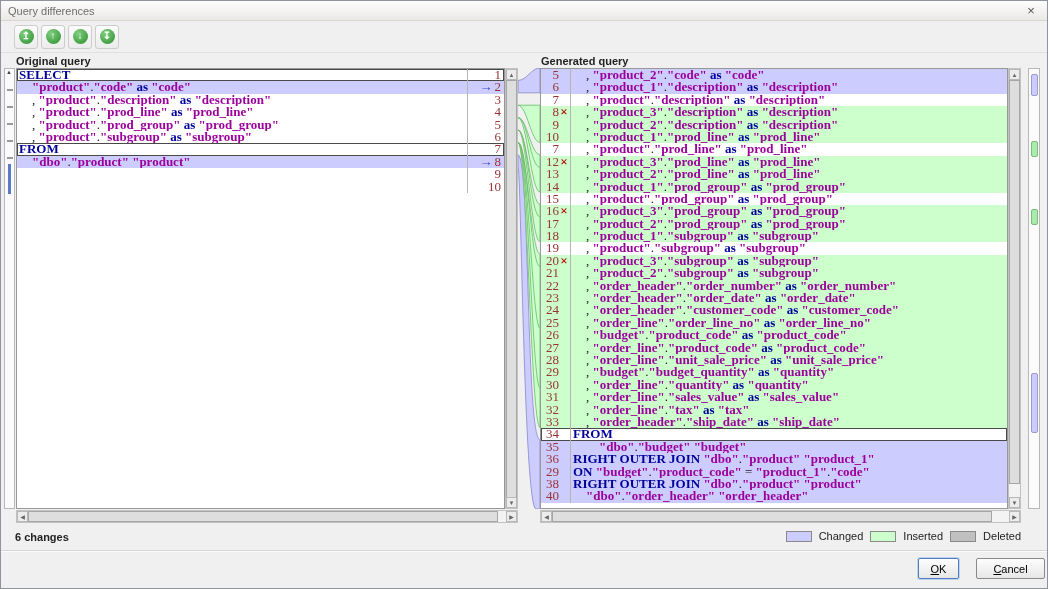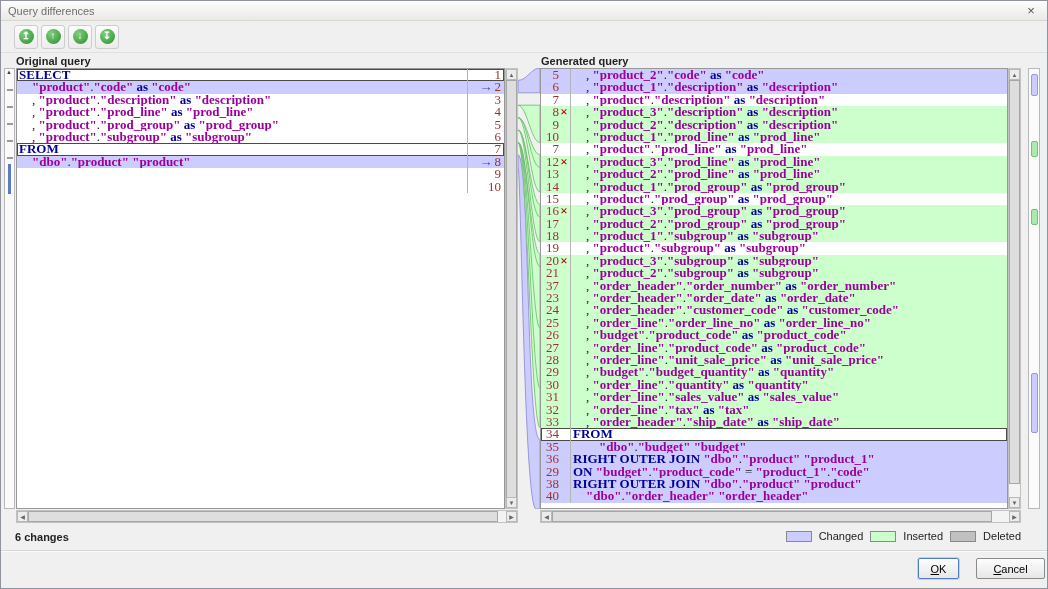--- a/index.html
+++ b/index.html
@@ -153,21 +153,21 @@
       <div class="row inserted"><span class="gut rgut"><span class="lnum">12</span><span class="xmark">×</span></span><span class="ct">    , <span class="str">"product_3"</span>.<span class="str">"prod_line"</span> <span class="kw">as</span> <span class="str">"prod_line"</span></span></div>
       <div class="row inserted"><span class="gut rgut"><span class="lnum">13</span><span class="xmark"></span></span><span class="ct">    , <span class="str">"product_2"</span>.<span class="str">"prod_line"</span> <span class="kw">as</span> <span class="str">"prod_line"</span></span></div>
       <div class="row inserted"><span class="gut rgut"><span class="lnum">14</span><span class="xmark"></span></span><span class="ct">    , <span class="str">"product_1"</span>.<span class="str">"prod_group"</span> <span class="kw">as</span> <span class="str">"prod_group"</span></span></div>
       <div class="row normal"><span class="gut rgut"><span class="lnum">15</span><span class="xmark"></span></span><span class="ct">    , <span class="str">"product"</span>.<span class="str">"prod_group"</span> <span class="kw">as</span> <span class="str">"prod_group"</span></span></div>
       <div class="row inserted"><span class="gut rgut"><span class="lnum">16</span><span class="xmark">×</span></span><span class="ct">    , <span class="str">"product_3"</span>.<span class="str">"prod_group"</span> <span class="kw">as</span> <span class="str">"prod_group"</span></span></div>
       <div class="row inserted"><span class="gut rgut"><span class="lnum">17</span><span class="xmark"></span></span><span class="ct">    , <span class="str">"product_2"</span>.<span class="str">"prod_group"</span> <span class="kw">as</span> <span class="str">"prod_group"</span></span></div>
       <div class="row inserted"><span class="gut rgut"><span class="lnum">18</span><span class="xmark"></span></span><span class="ct">    , <span class="str">"product_1"</span>.<span class="str">"subgroup"</span> <span class="kw">as</span> <span class="str">"subgroup"</span></span></div>
       <div class="row normal"><span class="gut rgut"><span class="lnum">19</span><span class="xmark"></span></span><span class="ct">    , <span class="str">"product"</span>.<span class="str">"subgroup"</span> <span class="kw">as</span> <span class="str">"subgroup"</span></span></div>
       <div class="row inserted"><span class="gut rgut"><span class="lnum">20</span><span class="xmark">×</span></span><span class="ct">    , <span class="str">"product_3"</span>.<span class="str">"subgroup"</span> <span class="kw">as</span> <span class="str">"subgroup"</span></span></div>
       <div class="row inserted"><span class="gut rgut"><span class="lnum">21</span><span class="xmark"></span></span><span class="ct">    , <span class="str">"product_2"</span>.<span class="str">"subgroup"</span> <span class="kw">as</span> <span class="str">"subgroup"</span></span></div>
-      <div class="row inserted"><span class="gut rgut"><span class="lnum">37</span><span class="xmark"></span></span><span class="ct">    , <span class="str">"order_header"</span>.<span class="str">"order_number"</span> <span class="kw">as</span> <span class="str">"order_number"</span></span></div>
+      <div class="row inserted"><span class="gut rgut"><span class="lnum">22</span><span class="xmark"></span></span><span class="ct">    , <span class="str">"order_header"</span>.<span class="str">"order_number"</span> <span class="kw">as</span> <span class="str">"order_number"</span></span></div>
       <div class="row inserted"><span class="gut rgut"><span class="lnum">23</span><span class="xmark"></span></span><span class="ct">    , <span class="str">"order_header"</span>.<span class="str">"order_date"</span> <span class="kw">as</span> <span class="str">"order_date"</span></span></div>
       <div class="row inserted"><span class="gut rgut"><span class="lnum">24</span><span class="xmark"></span></span><span class="ct">    , <span class="str">"order_header"</span>.<span class="str">"customer_code"</span> <span class="kw">as</span> <span class="str">"customer_code"</span></span></div>
       <div class="row inserted"><span class="gut rgut"><span class="lnum">25</span><span class="xmark"></span></span><span class="ct">    , <span class="str">"order_line"</span>.<span class="str">"order_line_no"</span> <span class="kw">as</span> <span class="str">"order_line_no"</span></span></div>
       <div class="row inserted"><span class="gut rgut"><span class="lnum">26</span><span class="xmark"></span></span><span class="ct">    , <span class="str">"budget"</span>.<span class="str">"product_code"</span> <span class="kw">as</span> <span class="str">"product_code"</span></span></div>
       <div class="row inserted"><span class="gut rgut"><span class="lnum">27</span><span class="xmark"></span></span><span class="ct">    , <span class="str">"order_line"</span>.<span class="str">"product_code"</span> <span class="kw">as</span> <span class="str">"product_code"</span></span></div>
       <div class="row inserted"><span class="gut rgut"><span class="lnum">28</span><span class="xmark"></span></span><span class="ct">    , <span class="str">"order_line"</span>.<span class="str">"unit_sale_price"</span> <span class="kw">as</span> <span class="str">"unit_sale_price"</span></span></div>
       <div class="row inserted"><span class="gut rgut"><span class="lnum">29</span><span class="xmark"></span></span><span class="ct">    , <span class="str">"budget"</span>.<span class="str">"budget_quantity"</span> <span class="kw">as</span> <span class="str">"quantity"</span></span></div>
       <div class="row inserted"><span class="gut rgut"><span class="lnum">30</span><span class="xmark"></span></span><span class="ct">    , <span class="str">"order_line"</span>.<span class="str">"quantity"</span> <span class="kw">as</span> <span class="str">"quantity"</span></span></div>
       <div class="row inserted"><span class="gut rgut"><span class="lnum">31</span><span class="xmark"></span></span><span class="ct">    , <span class="str">"order_line"</span>.<span class="str">"sales_value"</span> <span class="kw">as</span> <span class="str">"sales_value"</span></span></div>
       <div class="row inserted"><span class="gut rgut"><span class="lnum">32</span><span class="xmark"></span></span><span class="ct">    , <span class="str">"order_line"</span>.<span class="str">"tax"</span> <span class="kw">as</span> <span class="str">"tax"</span></span></div>

